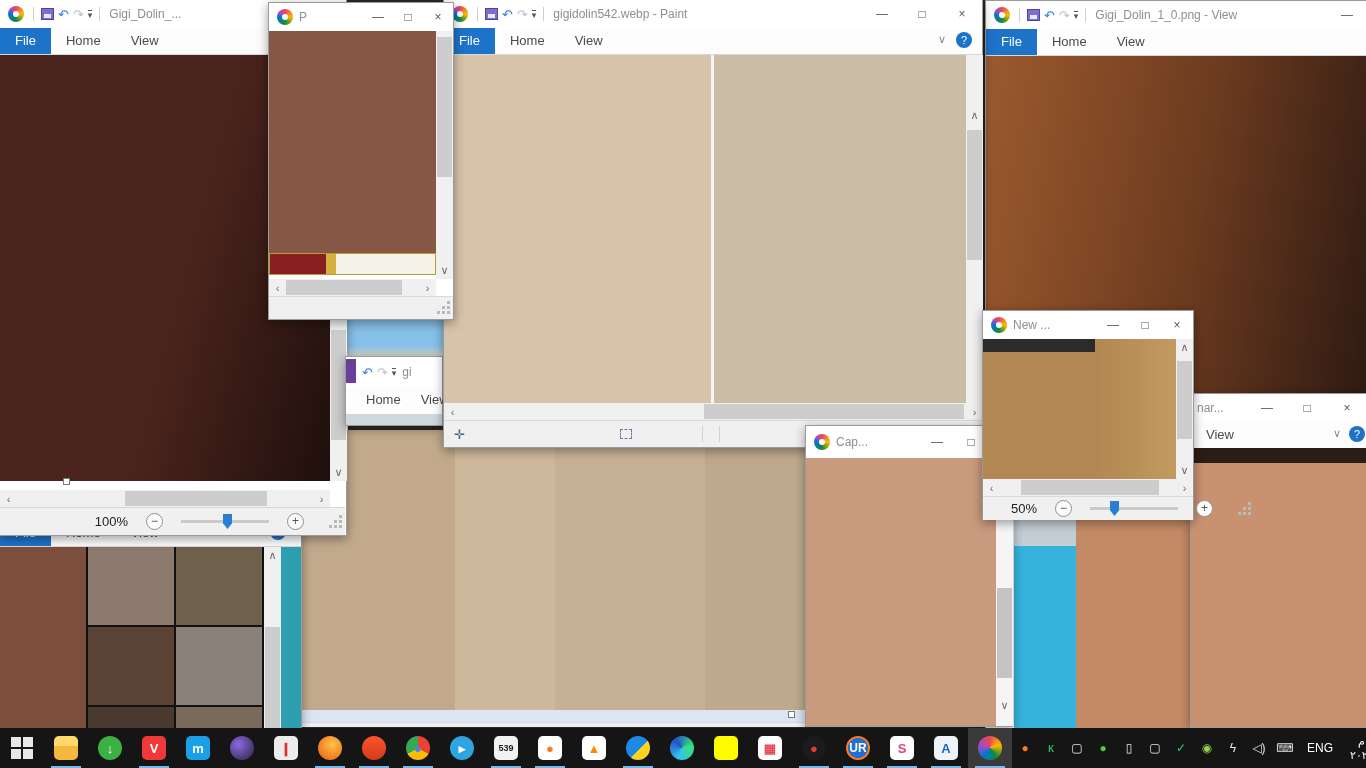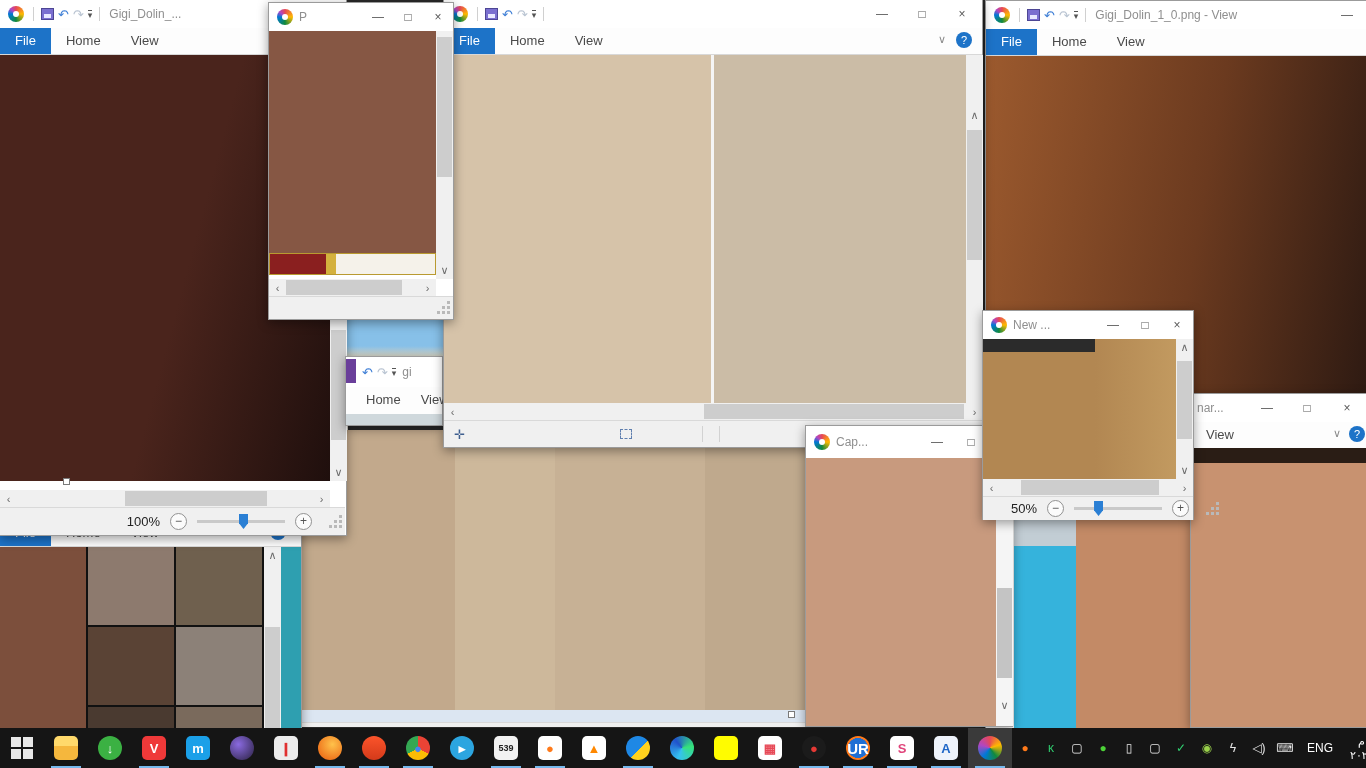--- a/index.html
+++ b/index.html
@@ -38,21 +38,21 @@
   .sb-h { position:absolute; height:17px; background:#f0f0f0; display:flex; align-items:center; }
   .sb-v { position:absolute; width:17px; background:#f0f0f0; }
   .sb-arrow { color:#6b6b6b; font-size:11px; width:17px; height:17px; display:flex;
               align-items:center; justify-content:center; }
   .sb-thumb-h { position:absolute; top:1px; height:15px; background:#cdcdcd; }
   .sb-thumb-v { position:absolute; left:1px; width:15px; background:#cdcdcd; }
 
   
   .statusbar { position:absolute; background:#f0f0f0; border-top:1px solid #d9d9d9;
                display:flex; align-items:center; font-size:12px; color:#333; }
-  .zoomctl { display:flex; align-items:center; gap:10px; margin-left:auto; }
+  .zoomctl { display:flex; align-items:center; gap:18px; margin-left:auto; }
   .zoompct { font-size:13px; color:#222; }
   .cbtn { width:17px; height:17px; border:1px solid #919191; border-radius:50%; background:#fbfbfb;
           color:#555; font-size:12px; line-height:15px; text-align:center; }
   .slider { width:88px; height:3px; background:#c9c9c9; position:relative; }
   .slider .sthumb { position:absolute; top:-6px; width:9px; height:15px; background:#2a7fd4;
           clip-path:polygon(0 0,100% 0,100% 62%,50% 100%,0 62%); }
   .grip { width:12px; height:12px; margin:0 3px 0 8px; position:relative; }
   .grip::after { content:""; position:absolute; right:0; bottom:0; width:3px; height:3px; background:#b9b9b9;
      box-shadow:-5px 0 #b9b9b9,0 -5px #b9b9b9,-5px -5px #b9b9b9,-10px 0 #b9b9b9,0 -10px #b9b9b9; }
 
@@ -251,20 +251,21 @@
         <i></i>
       </span>
     <span class="qat">
       <span class="sep"></span>
         <span class="save"></span>
       <span class="undo">↶</span>
       <span class="redo">↷</span>
       <span class="drop">▾</span>
       <span class="sep"></span>
     </span>
+    <span class="t-title">gigidolin542.webp - Paint</span>
     <span class="capbtns">
       <span class="capbtn">—</span>
       <span class="capbtn">□</span>
       <span class="capbtn">×</span>
     </span>
   </div>
   <div class="tabsrow">
     <span class="tab active">File</span>
     <span class="tab">Home</span>
     <span class="tab">View</span>
@@ -446,21 +447,21 @@
         <div class="tb-ico" style="background: rgb(255, 252, 0); color: rgb(255, 255, 255); border-radius: 5px;"></div>
       </div>
       <div class="tb-item">
         <div class="tb-ico" style="background: rgb(255, 255, 255); color: rgb(231, 72, 86); border-radius: 5px;">▦</div>
       </div>
       <div class="tb-item">
         <div class="tb-ico" style="background: rgb(27, 27, 27); color: rgb(229, 57, 53); border-radius: 50%;">●</div>
         <div class="ul"></div>
       </div>
       <div class="tb-item">
-        <div class="tb-ico" style="background: radial-gradient(circle, rgb(31, 111, 212) 58%, rgb(255, 122, 26) 60%); color: rgb(255, 255, 255); border-radius: 50%; font-size: 15px;">UR</div>
+        <div class="tb-ico" style="background: radial-gradient(circle, rgb(31, 111, 212) 58%, rgb(255, 122, 26) 60%); color: rgb(255, 255, 255); border-radius: 50%; font-size: 12px;">UR</div>
         <div class="ul"></div>
       </div>
       <div class="tb-item">
         <div class="tb-ico" style="background: rgb(255, 255, 255); color: rgb(224, 69, 123); border-radius: 5px;">S</div>
         <div class="ul"></div>
       </div>
       <div class="tb-item">
         <div class="tb-ico" style="background: rgb(238, 243, 251); color: rgb(30, 102, 199); border-radius: 5px;">A</div>
         <div class="ul"></div>
       </div>

